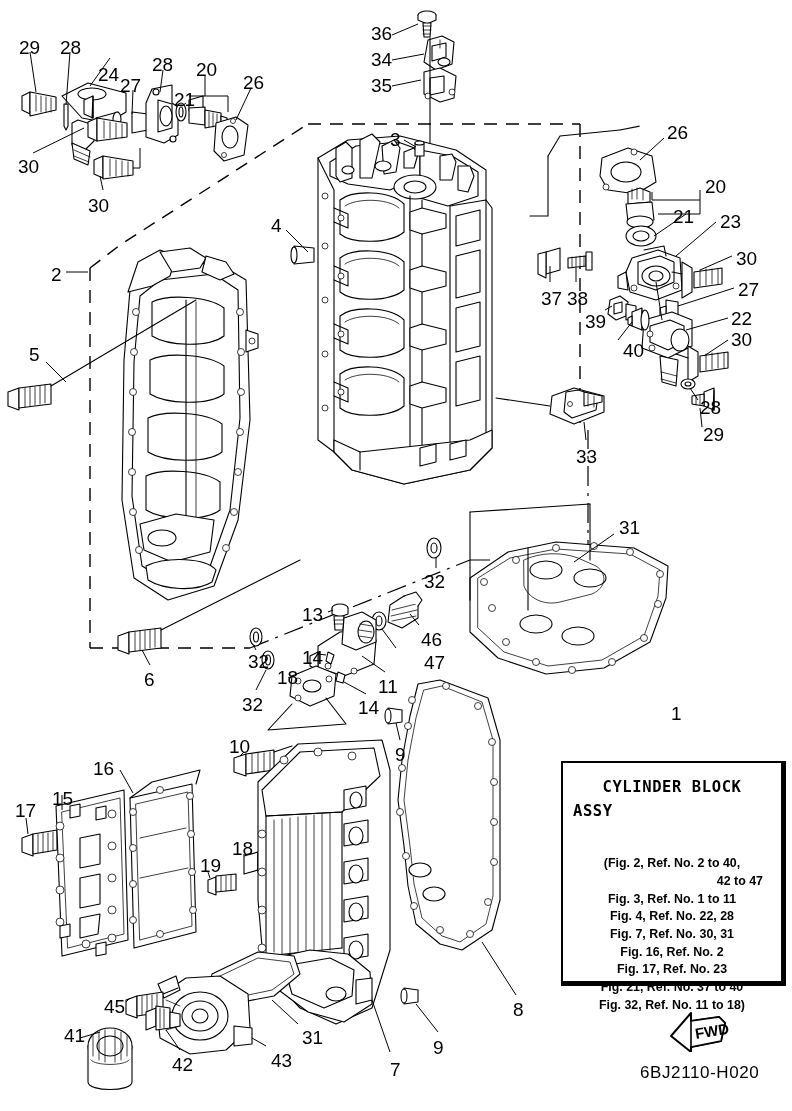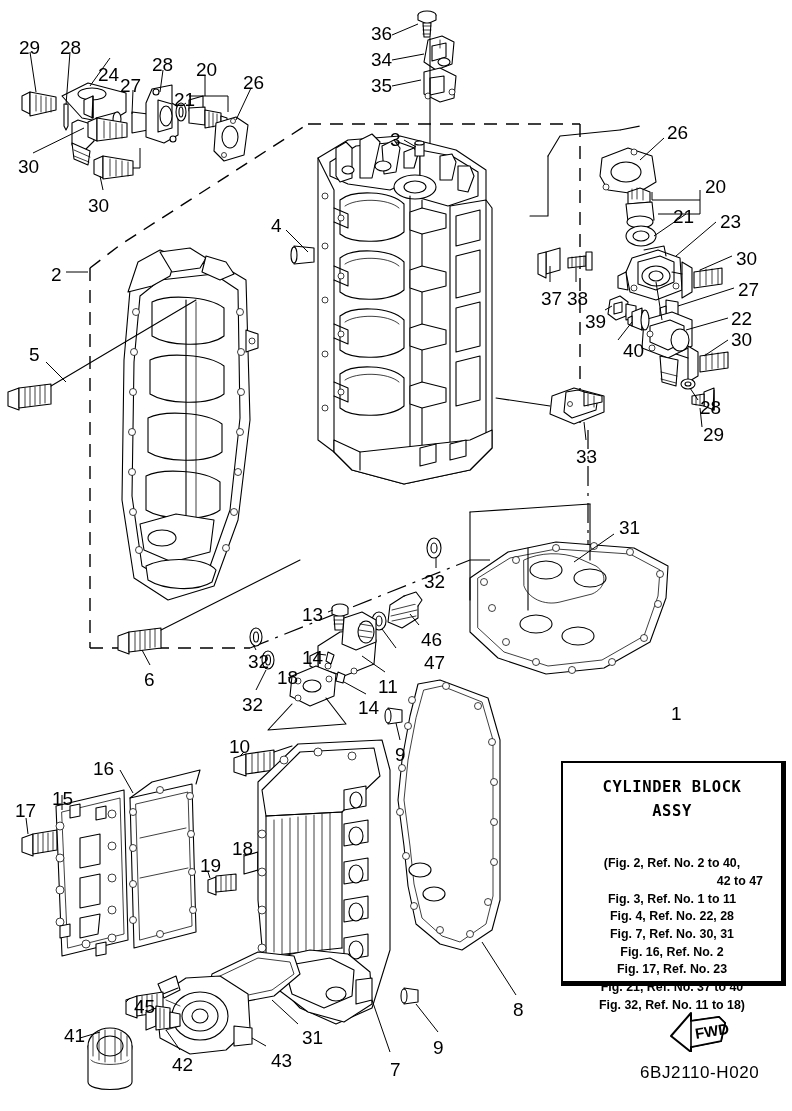--- a/index.html
+++ b/index.html
@@ -54,21 +54,21 @@
   }
   .tb-head {
     text-align: center;
     font-family: "DejaVu Sans Mono", monospace;
     font-weight: bold;
     font-size: 15.5px;
     letter-spacing: 0.6px;
     line-height: 1.55;
   }
   .tb-sub {
-    text-align: center;
+    text-align: left;
     font-family: "DejaVu Sans Mono", monospace;
     font-weight: bold;
     font-size: 15.5px;
     letter-spacing: 0.6px;
     line-height: 1.55;
     margin-bottom: 5px;
   }
   .tb-refs {
     font-family: "Liberation Sans", sans-serif;
     font-weight: bold;
@@ -881,21 +881,21 @@
       <div class="callout" style="left: 242px; top: 695px;">32</div>
       <div class="callout" style="left: 358px; top: 698px;">14</div>
       <div class="callout" style="left: 671px; top: 704px;">1</div>
       <div class="callout" style="left: 395px; top: 745px;">9</div>
       <div class="callout" style="left: 229px; top: 737px;">10</div>
       <div class="callout" style="left: 93px; top: 759px;">16</div>
       <div class="callout" style="left: 52px; top: 781px; margin-top: 8px;">15</div>
       <div class="callout" style="left: 15px; top: 801px;">17</div>
       <div class="callout" style="left: 232px; top: 839px;">18</div>
       <div class="callout" style="left: 200px; top: 856px;">19</div>
-      <div class="callout" style="left: 104px; top: 997px; margin-left: 30px;">45</div>
+      <div class="callout" style="left: 104px; top: 997px;">45</div>
       <div class="callout" style="left: 64px; top: 1026px;">41</div>
       <div class="callout" style="left: 172px; top: 1055px;">42</div>
       <div class="callout" style="left: 271px; top: 1051px;">43</div>
       <div class="callout" style="left: 302px; top: 1028px;">31</div>
       <div class="callout" style="left: 390px; top: 1060px;">7</div>
       <div class="callout" style="left: 433px; top: 1038px;">9</div>
       <div class="callout" style="left: 513px; top: 1000px;">8</div>
     </div>
 
   <div id="title-block">

